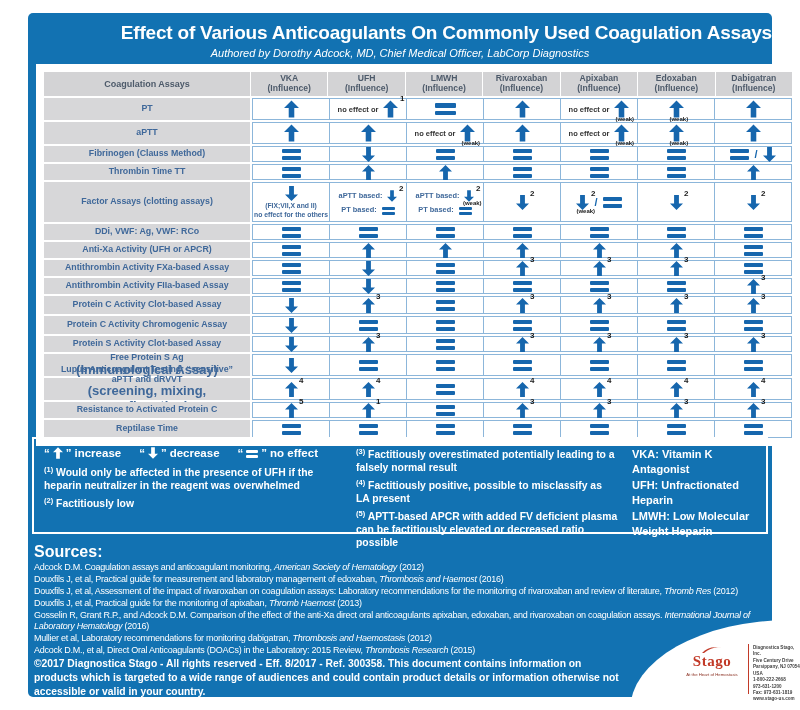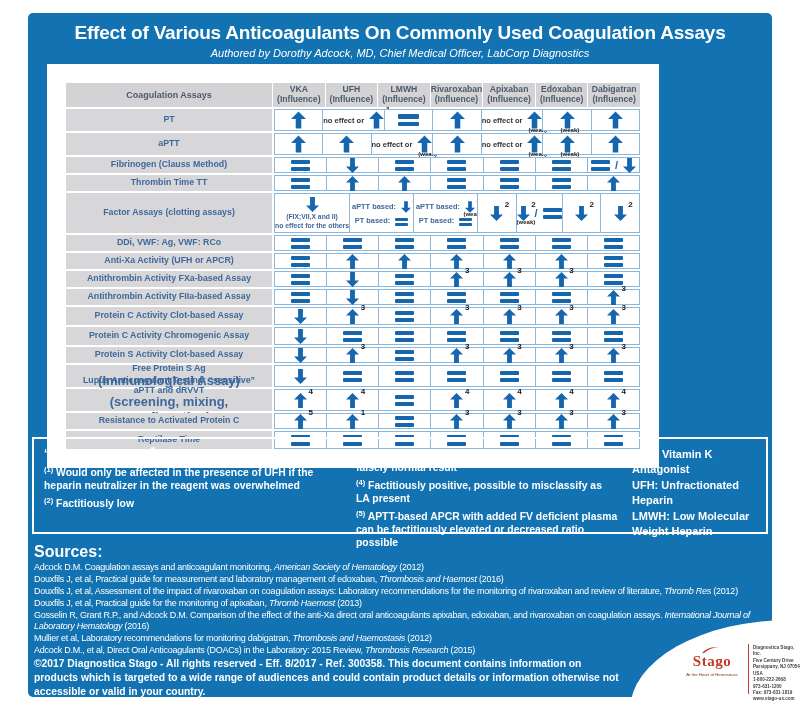--- a/index.html
+++ b/index.html
@@ -1,24 +1,24 @@
 <!DOCTYPE html>
 <html style="--panel: #1272b2; --arrow: #1666ad; --header_bg: #d3d3d5; --label_bg: #d7d7d9; --label_text: #3f689a; --header_text: #4d5a6a; --cell_border: #8cb6da; --logo_red: #c23a28;"><head>
 <meta charset="utf-8">
 <style>
   html,body{margin:0;padding:0;}
   .page{position:relative;width:800px;height:710px;overflow:hidden;background:#fff;
         font-family:"Liberation Sans",sans-serif;}
   .panel{position:absolute;left:28px;top:13px;width:744px;height:684px;
          background:var(--panel);border-radius:5px;}
-  .title{padding-top:9px;text-align:center;color:#fff;font-size:19px;font-weight:bold;letter-spacing:-0.2px;}
+  .title{padding-top:9px;text-align:right;color:#fff;font-size:19px;font-weight:bold;letter-spacing:-0.2px;}
   .subtitle{text-align:center;color:#fff;font-size:11px;font-style:italic;margin-top:3px;}
 
   
-  .tbl{position:absolute;left:19px;top:51px;width:612px;background:#fff;padding:19px;box-sizing:border-box;}
+  .tbl{position:absolute;left:8px;top:51px;width:764px;background:#fff;padding:8px;box-sizing:border-box;}
   .t-head{display:flex;gap:1px;height:24px;margin-bottom:2px;}
   .t-head .hc{background:var(--header_bg);color:var(--header_text);font-weight:bold;font-size:8.6px;
               display:flex;flex-direction:column;align-items:center;justify-content:center;line-height:1.15;}
   .t-head .hc.lab{width:206px;flex:none;font-size:9px;}
   .t-head .hc{flex:1;}
   .t-row{display:flex;margin-bottom:2px;}
   .t-row:last-child{margin-bottom:0;}
   .lab-cell{width:206px;flex:none;background:var(--label_bg);color:var(--label_text);
             font-weight:bold;font-size:8.8px;line-height:1.1;display:flex;flex-direction:column;
             align-items:center;justify-content:center;text-align:center;padding:1px 8px;box-sizing:border-box;

